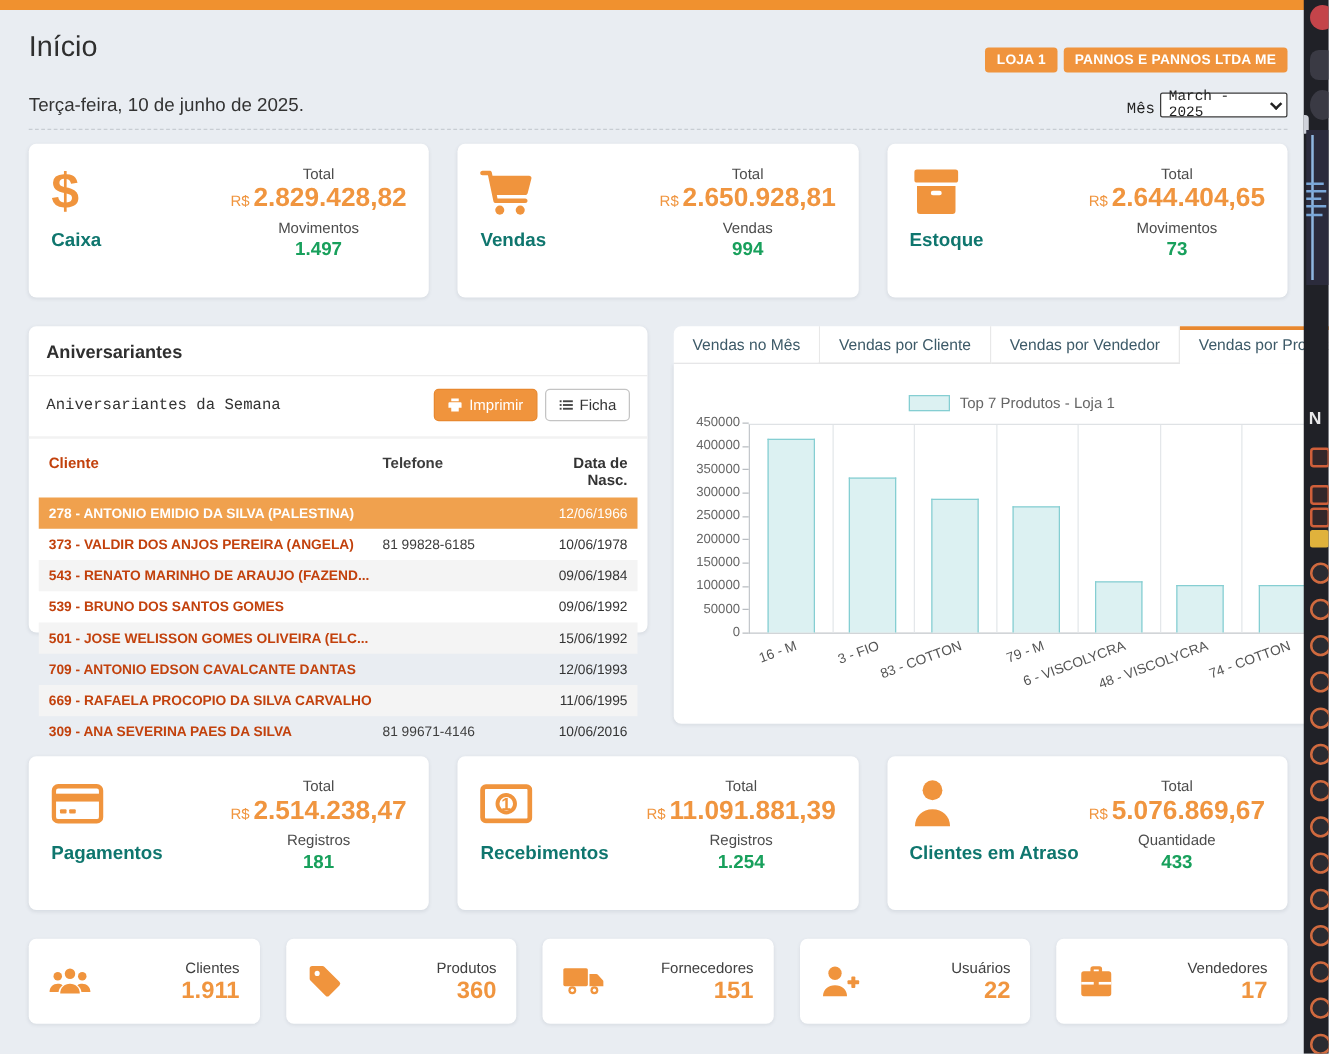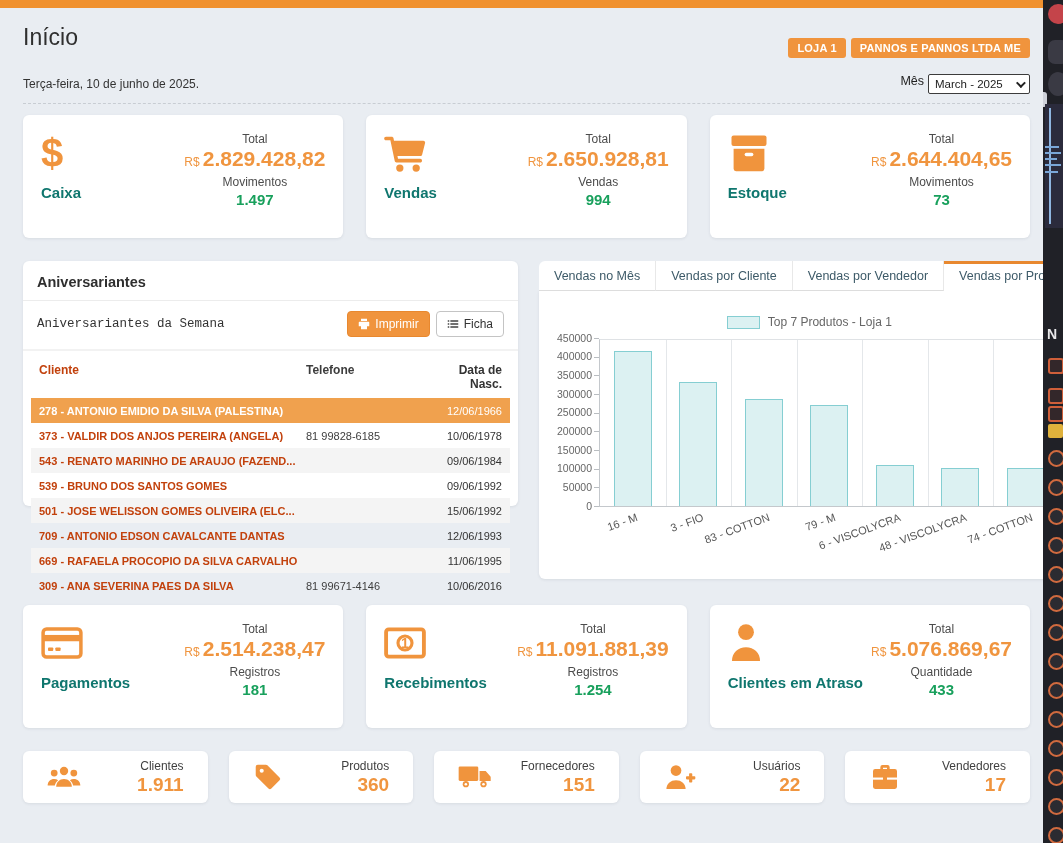--- a/index.html
+++ b/index.html
@@ -25,22 +25,22 @@
 
   .page { position:absolute; left:0; top:8px; width:1043px; padding:0 13px 0 23px; }
 
   
   .header-row { position:relative; margin-top:16px; height:34px; }
   .page-title { font-size:23px; font-weight:400; color:#2f2f2f; }
   .badges { position:absolute; right:0; top:14px; display:flex; gap:5px; }
   .badge { background:#f0943d; color:#fff; font-size:11px; font-weight:700; padding:4px 9px; border-radius:3px; letter-spacing:.2px; white-space:nowrap; }
 
   .date-row { margin-top:16px; display:flex; justify-content:space-between; align-items:center; }
-  .date-text { font-size:12px; color:#333; }
-  .month-box { display:flex; align-items:flex-start; gap:4px; font-size:12.5px; color:#222; }
+  .date-text { font-size:15px; color:#333; }
+  .month-box { display:flex; align-items:flex-end; gap:4px; font-size:12.5px; color:#222;font-family:Liberation Mono, monospace; }
   .select-fake { width:102px; height:20px; border:1px solid #3c3c3c; border-radius:2px; background:#fff; display:flex; align-items:center; justify-content:space-between; padding:0 6px; font-size:11.5px; color:#222; cursor:pointer; }
   .chev { width:7px; height:7px; border-right:2px solid #222; border-bottom:2px solid #222; transform:rotate(45deg) translateY(-2px); }
   .dashed-sep { margin-top:9px; border-top:1px dashed #c8cdd3; }
 
   
   .cards-row3 { display:grid; grid-template-columns:1fr 1fr 1fr; gap:23px; }
   .row1 { margin-top:11px; }
   .row2 { margin-top:26px; }
   .stat-card { background:#fff; border-radius:6px; box-shadow:0 1px 3px rgba(60,70,90,.10); height:123px; padding:15px 18px 10px; display:flex; justify-content:space-between; }
   .stat-left { display:flex; flex-direction:column; }
@@ -93,21 +93,21 @@
   .y-lbl { position:absolute; right:7px; font-size:10.5px; color:#666; line-height:1; }
   .y-tick { position:absolute; right:0; width:5px; height:1px; background:#b9bdc1; }
   .plot { flex:1; height:168px; position:relative; border:1px solid #dfe2e5; border-left:1px solid #c4c8cc; border-bottom:1px solid #c4c8cc; margin-right:12px; }
   .gridline { position:absolute; top:0; bottom:0; width:1px; background:#e4e7ea; }
   .bar { position:absolute; bottom:0; background:#dcf1f2; border:1.5px solid #85ced2; border-bottom:none; }
   .x-lbls { position:relative; height:40px; margin-right:12px; }
   .x-lbl { position:absolute; top:4px; font-size:11px; color:#555; white-space:nowrap; transform-origin:100% 0; transform:translateX(-100%) rotate(-20deg); }
 
   
   .cards-row5 { margin-top:23px; display:grid; grid-template-columns:repeat(5,1fr); gap:21px; }
-  .mini-card { background:#fff; border-radius:6px; box-shadow:0 1px 3px rgba(60,70,90,.10); height:52px; display:flex; align-items:center; justify-content:space-between; padding:8px 24px; }
+  .mini-card { background:#fff; border-radius:6px; box-shadow:0 1px 3px rgba(60,70,90,.10); height:68px; display:flex; align-items:center; justify-content:space-between; padding:8px 16px; }
   .mini-right { text-align:right; }
   .mini-label { font-size:12px; color:#3f3f3f; }
   .mini-value { font-size:19px; font-weight:700; color:#f0953f; margin-top:1px; }
 
   svg .acc { fill:#f0943d; }
   svg .acc-s { fill:none; stroke:#f0943d; }
 </style>
 </head>
 <body>
 

